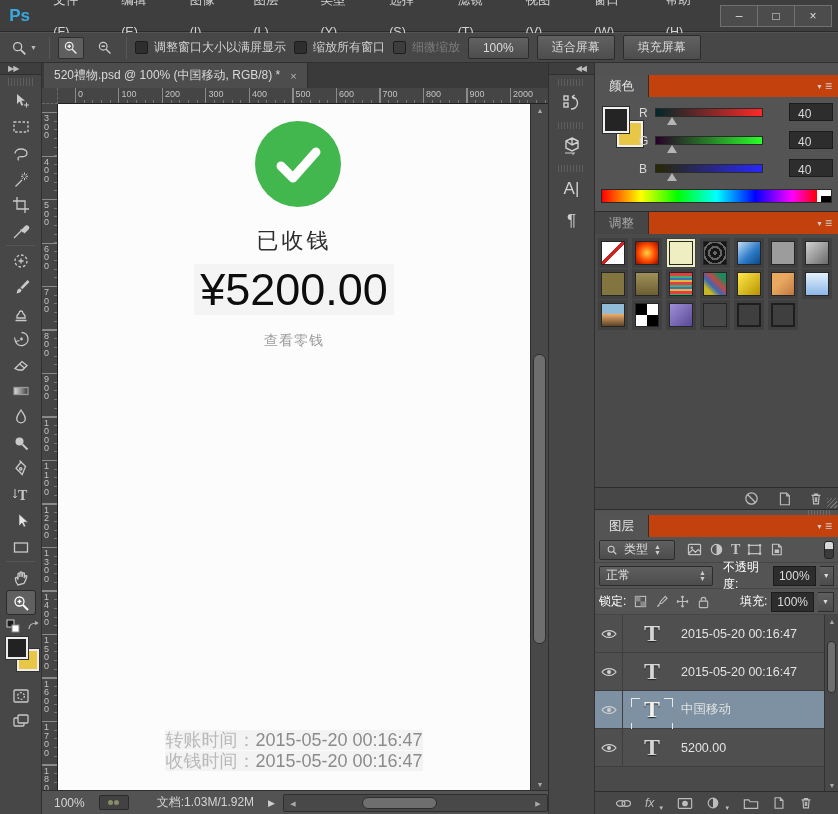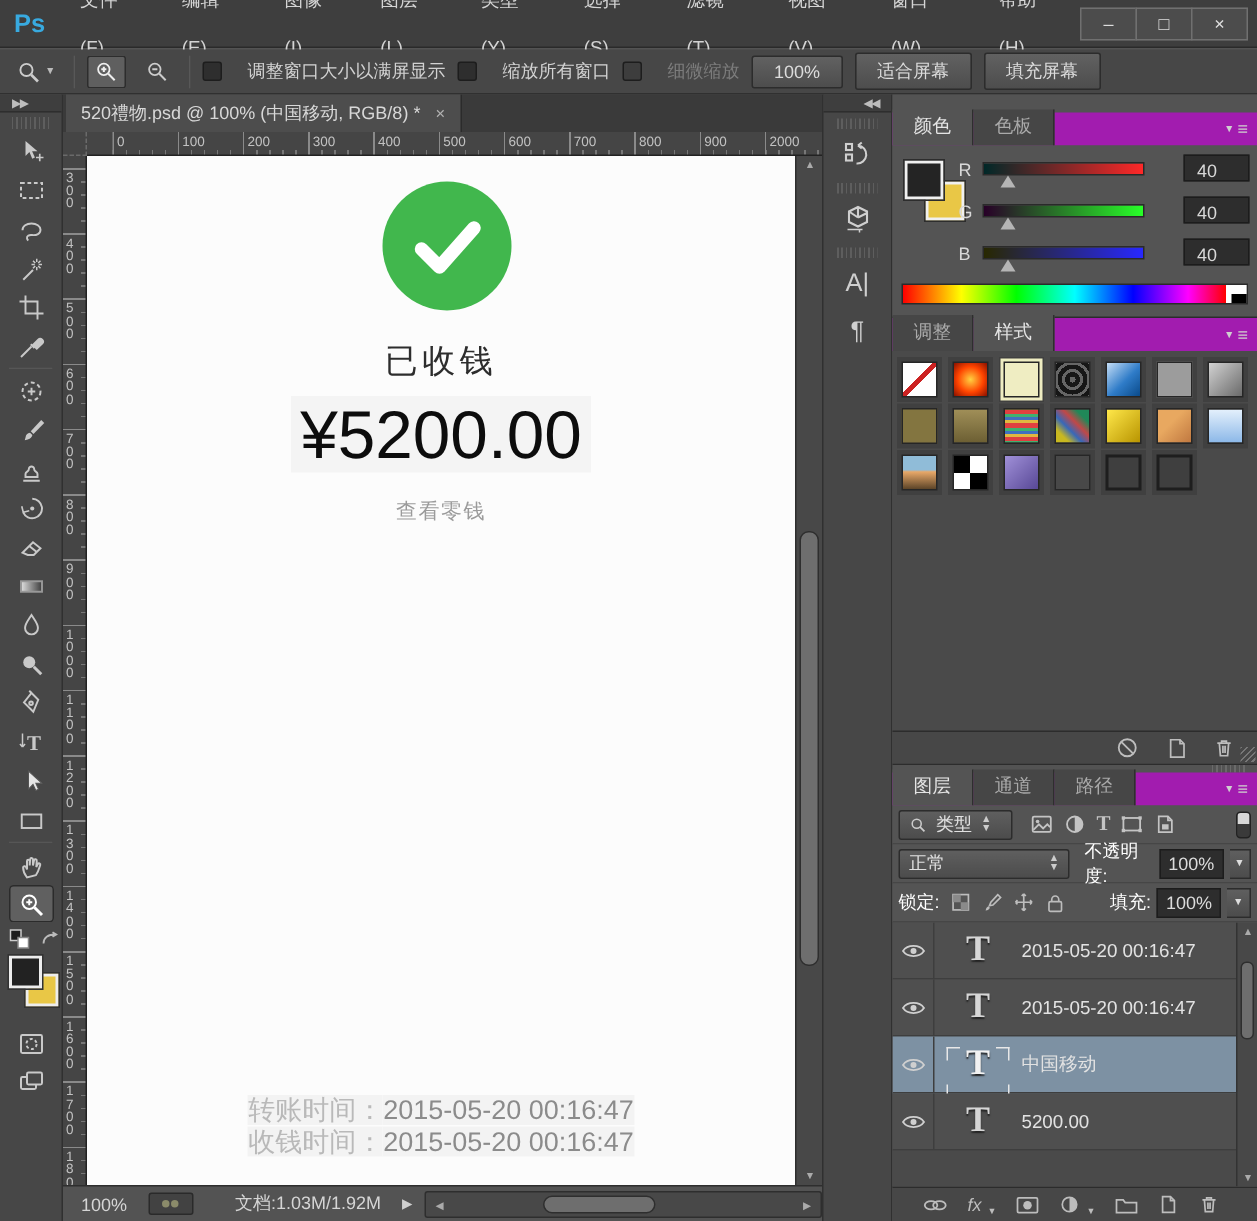--- a/index.html
+++ b/index.html
@@ -20,21 +20,21 @@
              display:flex; align-items:center; justify-content:center; font-size:12px; margin-left:-1px; }
 
   
   #optionsbar { position:absolute; left:0; top:33px; width:838px; height:30px; background:#474747;
                 border-bottom:1px solid #303030; display:flex; align-items:center; gap:8px; padding-left:6px; }
   .opt-sep { width:1px; height:22px; background:#3a3a3a; border-right:1px solid #585858; }
   .tool-preview { display:flex; align-items:center; gap:2px; padding:2px 4px; }
   .zoom-toggle { width:26px; height:22px; display:flex; align-items:center; justify-content:center;
                  border-radius:2px; }
   .zoom-toggle.active { background:#5f5f5f; box-shadow:inset 0 0 0 1px #2d2d2d; }
-  .checkbox-group { display:flex; align-items:center; gap:17px; }
+  .checkbox-group { display:flex; align-items:center; gap:6px; }
   .checkbox { width:13px; height:13px; background:#2e2e2e; border:1px solid #1d1d1d; border-radius:2px; }
   .checkbox-label { color:#d2d2d2; }
   .checkbox-group.disabled .checkbox { background:#3d3d3d; }
   .checkbox-group.disabled .checkbox-label { color:#7c7c7c; }
   .opt-btn { background:linear-gradient(#616161,#4d4d4d); border:1px solid #2c2c2c; border-radius:2px;
              color:#dcdcdc; padding:3px 14px; font-size:12px; }
 
   
   #toolcolumn { position:absolute; left:0; top:63px; width:42px; height:751px; background:#474747;
                 border-right:1px solid #303030; }
@@ -130,21 +130,21 @@
                    padding-right:8px; color:#bdbdbd; font-size:8px; letter-spacing:-1px;
                    background:#3e3e3e; border-bottom:1px solid #2e2e2e; }
   .dock-grip { height:7px; background:repeating-linear-gradient(90deg,#5e5e5e 0 1px,transparent 1px 3px);
                margin:4px 9px 2px 9px; }
   .dock-icon { width:30px; height:30px; margin:2px auto; display:flex; align-items:center;
                justify-content:center; color:#cfcfcf; font-size:17px; }
   .dock-icon svg { stroke:#cfcfcf; fill:none; stroke-width:1.4; }
 
   
   #panels { position:absolute; left:595px; top:63px; width:243px; height:751px; background:#535353; }
-  .panel-tabs { height:22px; background:#a21caf; display:flex; align-items:flex-end; position:relative; }
+  .panel-tabs { height:22px; background:#c2410c; display:flex; align-items:flex-start; position:relative;flex-direction:column; }
   .panel-tab { padding:3px 14px 4px 14px; font-size:12.5px; color:#aaa; background:#464646;
                border-right:1px solid #2e2e2e; }
   .panel-tab.active { background:#545454; color:#e4e4e4; }
   .panel-menu { position:absolute; right:6px; top:4px; color:#cfcfcf; display:flex; align-items:center; gap:2px; }
   .panel-menu .tri { font-size:7px; } .panel-menu .bars { font-size:12px; letter-spacing:0; }
 
   
   #color-panel { position:absolute; left:0; top:12px; width:243px; height:137px; }
   #color-body { position:relative; height:115px; background:#545454; border-bottom:1px solid #2c2c2c; }
   #cp-fg { position:absolute; left:8px; top:10px; width:26px; height:26px; background:#242424;

